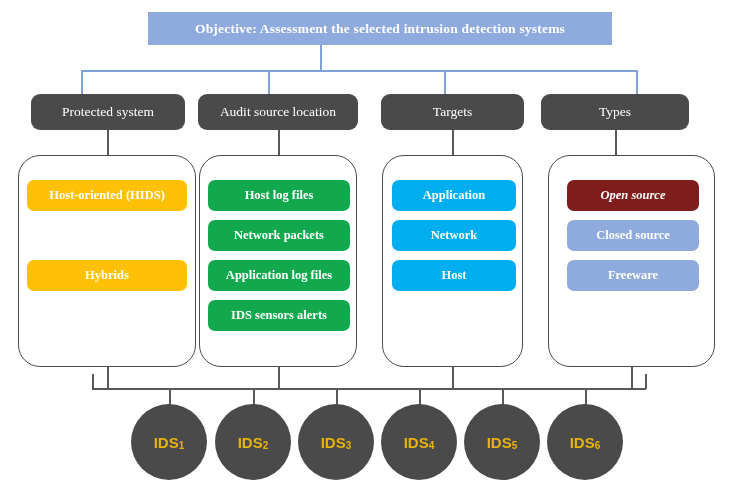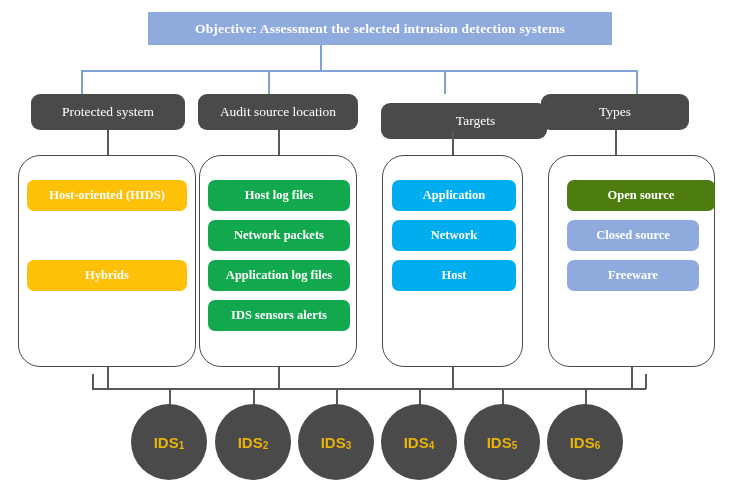--- a/index.html
+++ b/index.html
@@ -99,21 +99,21 @@
   <div class="bl blv" style="left:268px;top:70px;height:24px;"></div>
   <div class="bl blv" style="left:444px;top:70px;height:24px;"></div>
   <div class="bl blv" style="left:636px;top:70px;height:24px;"></div>
 
   <div class="cat" style="left:31px;top:94px;width:154px;">
     <span>Protected system</span>
   </div>
   <div class="cat" style="left:198px;top:94px;width:160px;">
     <span>Audit source location</span>
   </div>
-  <div class="cat" style="left:381px;top:103px;width:143px;padding-left:23px;">
+  <div class="cat" style="left:381px;top:94px;width:143px;">
     <span>Targets</span>
   </div>
   <div class="cat" style="left:541px;top:94px;width:148px;">
     <span>Types</span>
   </div>
 
   <div class="gl glv" style="left:107px;top:130px;height:25px;"></div>
   <div class="gl glv" style="left:278px;top:130px;height:25px;"></div>
   <div class="gl glv" style="left:452px;top:130px;height:25px;"></div>
   <div class="gl glv" style="left:615px;top:130px;height:25px;"></div>
@@ -148,21 +148,21 @@
     </div>
     <div class="chip" style="left:9px;top:64px;width:124px;background:#00AEEF;">
       <span>Network</span>
     </div>
     <div class="chip" style="left:9px;top:104px;width:124px;background:#00AEEF;">
       <span>Host</span>
     </div>
   </div>
 
   <div class="col" style="left:548px;width:167px;">
-    <div class="chip" style="left:18px;top:24px;width:148px;background:#4d7c0f;">
+    <div class="chip" style="left:18px;top:24px;width:132px;background:#7f1d1d;font-style:italic;">
       <span>Open source</span>
     </div>
     <div class="chip" style="left:18px;top:64px;width:132px;background:#8FAADC;">
       <span>Closed source</span>
     </div>
     <div class="chip" style="left:18px;top:104px;width:132px;background:#8FAADC;">
       <span>Freeware</span>
     </div>
   </div>
 

